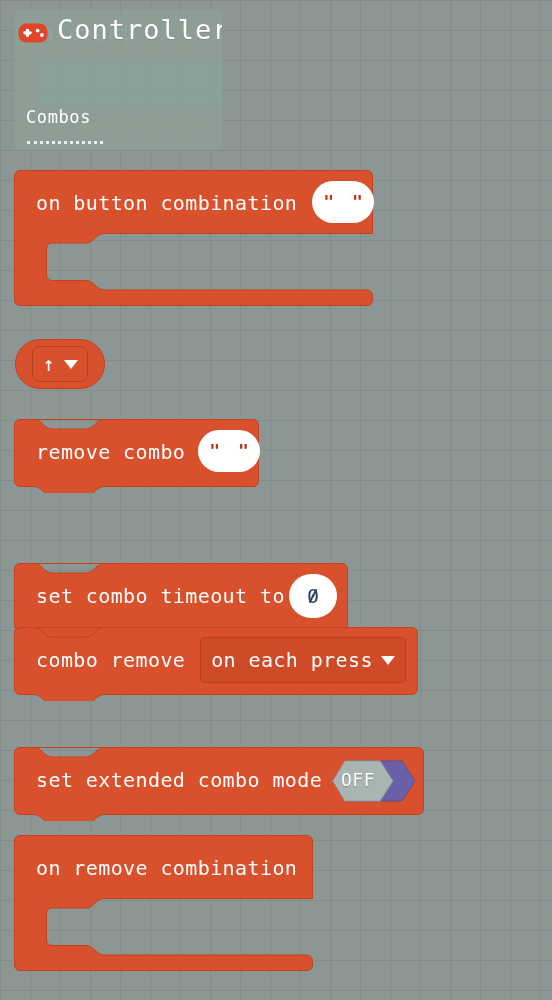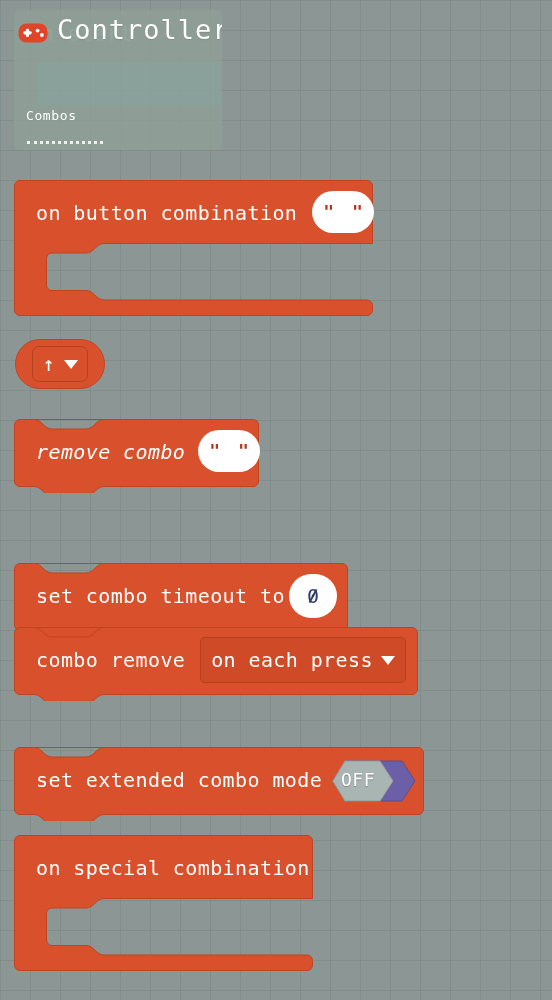--- a/index.html
+++ b/index.html
@@ -84,21 +84,21 @@
     font-size: 27px;
     color: #ffffff;
     letter-spacing: 1.0px;
     line-height: 1;
     text-shadow: 0 1px 1px rgba(0,0,0,0.10);
   }
   #category-label {
     position: absolute;
     left: 12px;
     top: 99px;
-    font-size: 13px;
+    font-size: 17px;
     color: #ffffff;
     letter-spacing: 0.6px;
     line-height: 1;
   }
   #category-rule {
     position: absolute;
     left: 13px;
     top: 131px;
     width: 76px;
     height: 0;
@@ -245,21 +245,21 @@
       <rect x="7.9" y="5.7" width="3.2" height="8.2" rx="1.1" fill="#ffffff"></rect>
       <circle cx="19.6" cy="7.6" r="1.9" fill="#ffffff"></circle>
       <circle cx="23.9" cy="12.0" r="1.9" fill="#ffffff"></circle>
     </svg>
     <span id="header-title">Controller</span>
   </div>
   <div id="category-label">Combos</div>
   <div id="category-rule"></div>
 </div>
 
-<div class="block" style="left:14px; top:180px; width:360px; height:133px;padding-left:48px;">
+<div class="block" style="left:14px; top:170px; width:360px; height:133px;padding-left:48px;">
   <svg class="blk-svg" width="360" height="136" viewBox="0 0 360 136">
     <path class="blk-fill" d="
       M6,0.5 H353 A5.5,5.5 0 0 1 358.5,6 V63.5 H90
       C82,63.5 80,73 72,73 H38 A5.5,5.5 0 0 0 32.5,78.5
       V105 A5.5,5.5 0 0 0 38,110.5 H72 C80,110.5 82,120 90,120
       H353 A5.5,5.5 0 0 1 358.5,125.5 V130
       A5.5,5.5 0 0 1 353,135.5 H6 A5.5,5.5 0 0 1 0.5,130
       V6 A5.5,5.5 0 0 1 6,0.5 Z"></path>
   </svg>
   <span class="blk-text" style="left:22px; top:23px;">on button combination</span>
@@ -269,21 +269,21 @@
   </div>
 </div>
 
 <div class="reporter-pill" style="left:15px; top:339px; width:90px; height:50px;">
   <div class="inner-box">
     <span class="arrow-up">↑</span>
     <span class="caret-down"></span>
   </div>
 </div>
 
-<div class="block" style="left:14px; top:419px; width:245px; height:74px;font-style:italic;">
+<div class="block" style="left:14px; top:419px; width:245px; height:74px;">
   <svg class="blk-svg" width="245" height="74" viewBox="0 0 245 74">
     <path class="blk-fill" d="
       M6,0.5 H239 A5.5,5.5 0 0 1 244.5,6 V62 A5.5,5.5 0 0 1 239,67.5
       H90 C82,67.5 80,77 72,77 H38 C30,77 28,67.5 20,67.5
       H6 A5.5,5.5 0 0 1 0.5,62 V6 A5.5,5.5 0 0 1 6,0.5 Z
       M20,0.5 C28,0.5 30,10 38,10 H72 C80,10 82,0.5 90,0.5 Z"></path>
   </svg>
   <span class="blk-text" style="left:22px; top:23px;">remove combo</span>
   <div class="field-text" style="left:184px; top:11px; width:62px; height:42px;">
     <span class="quote q-left">"</span>
@@ -341,14 +341,14 @@
 <div class="block" style="left:14px; top:835px; width:300px; height:136px;">
   <svg class="blk-svg" width="300" height="136" viewBox="0 0 300 136">
     <path class="blk-fill" d="
       M6,0.5 H293 A5.5,5.5 0 0 1 298.5,6 V63.5 H90
       C82,63.5 80,73 72,73 H38 A5.5,5.5 0 0 0 32.5,78.5
       V105 A5.5,5.5 0 0 0 38,110.5 H72 C80,110.5 82,120 90,120
       H293 A5.5,5.5 0 0 1 298.5,125.5 V130
       A5.5,5.5 0 0 1 293,135.5 H6 A5.5,5.5 0 0 1 0.5,130
       V6 A5.5,5.5 0 0 1 6,0.5 Z"></path>
   </svg>
-  <span class="blk-text" style="left:22px; top:23px;">on special combination</span>
+  <span class="blk-text" style="left:22px; top:23px;">on remove combination</span>
 </div>
 
 </body></html>

